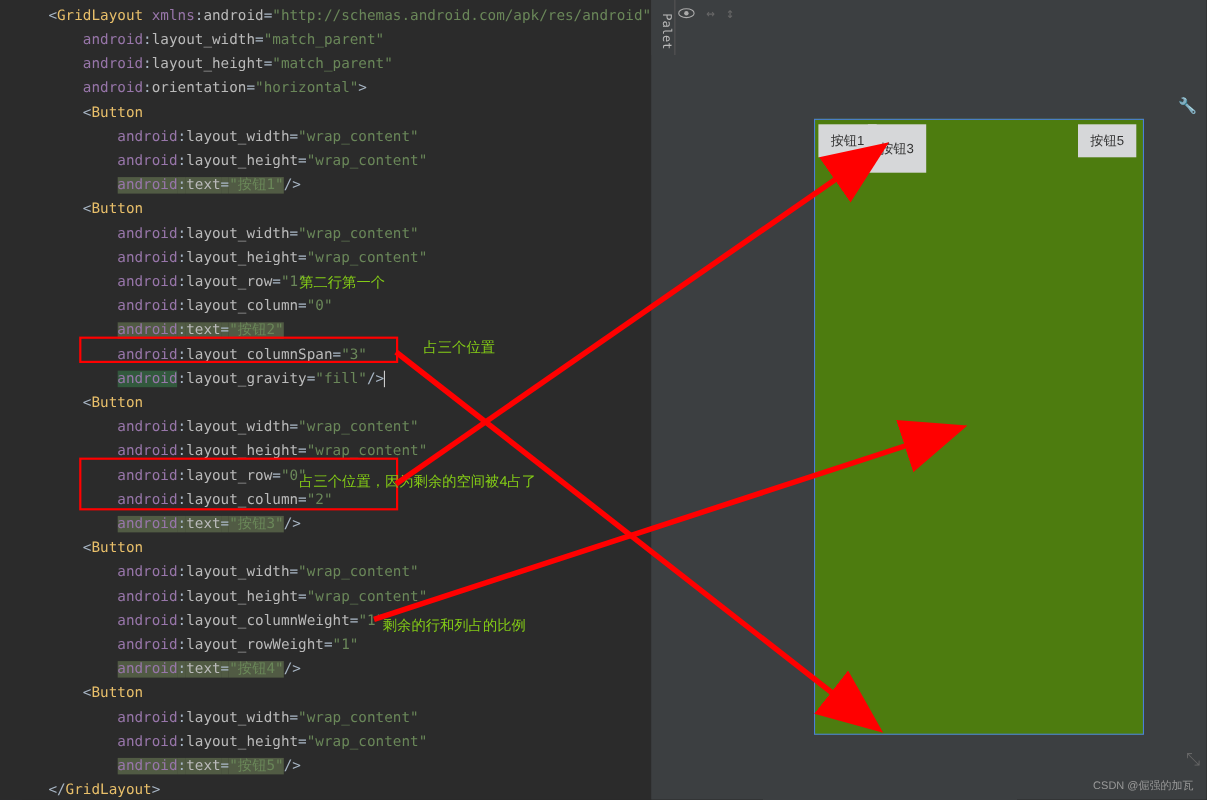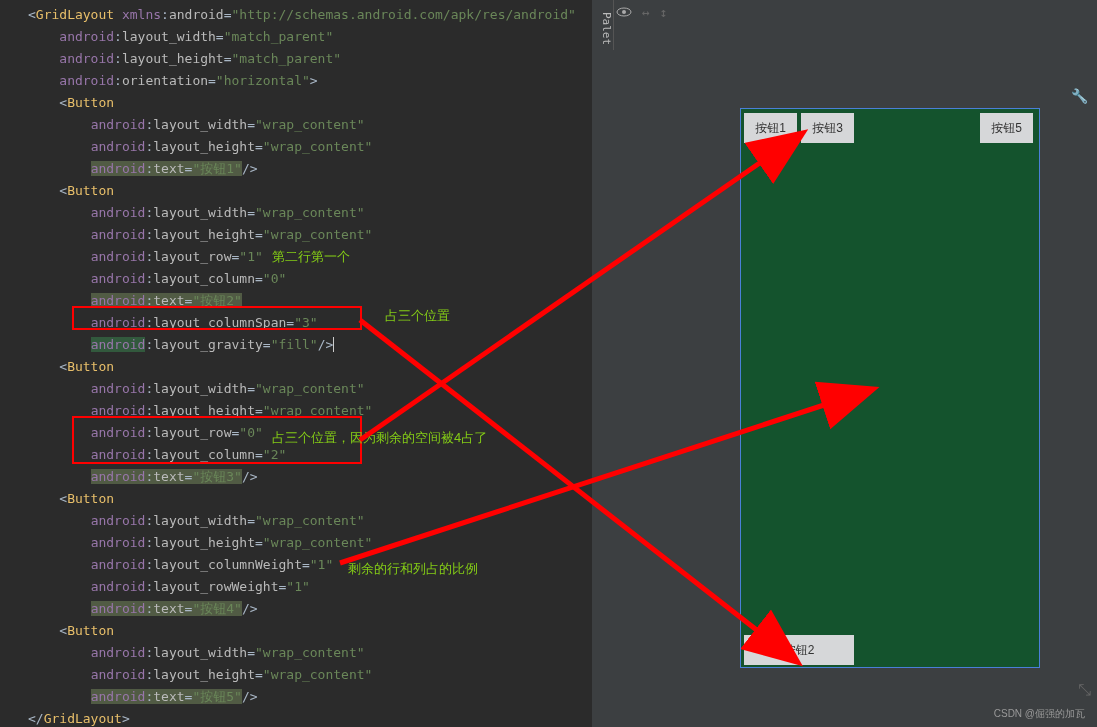--- a/index.html
+++ b/index.html
@@ -1,34 +1,34 @@
 <!DOCTYPE html>
 <html><head>
 <meta charset="utf-8">
 <style>
 * { margin:0; padding:0; box-sizing:border-box; }
 body { background:#2b2b2b; font-family:Consolas,Monaco,monospace; font-size:13px; color:#a9b7c6; width:1097px; height:727px; overflow:hidden; position:relative; }
 .editor { position:absolute; left:0; top:0; width:592px; height:727px; background:#2b2b2b; padding:4px 0; }
 .gutter { position:absolute; left:0; top:0; width:20px; height:727px; background:#313335; }
 .gutter-icon { position:absolute; left:3px; width:14px; height:14px; }
 .bulb { position:absolute; left:28px; top:330px; width:14px; height:14px; }
-.line { padding-left:28px; white-space:pre; line-height:22px; position:relative; }
+.line { padding-left:44px; white-space:pre; line-height:22px; position:relative; }
 .tag { color:#e8bf6a; }
 .ns { color:#9876aa; }
 .attr { color:#bababa; }
 .op { color:#a9b7c6; }
 .str { color:#6a8759; }
 .hl { background:#515b44; }
 .hl2 { background:#32593d; }
 .redbox { position:absolute; border:2px solid #ff0000; pointer-events:none; }
 .anno { position:absolute; color:#84cc16; font-family:sans-serif; font-size:13px; }
 .right { position:absolute; left:592px; top:0; width:505px; height:727px; background:#3c3f41; }
 .palette-tab { position:absolute; left:0; top:0; width:22px; height:50px; background:#3c3f41; border-right:1px solid #555; writing-mode:vertical-rl; font-size:11px; color:#bbb; text-align:center; padding-top:8px; }
 .toolbar { position:absolute; left:24px; top:4px; display:flex; gap:10px; align-items:center; color:#888; }
-.preview { position:absolute; left:148px; top:108px; width:300px; height:560px; background:#14532d; border:1px solid #4a7fd8; }
+.preview { position:absolute; left:148px; top:108px; width:300px; height:560px; background:#4d7c0f; border:1px solid #4a7fd8; }
 .pbtn { position:absolute; background:#d6d7d9; color:#333; font-size:12px; display:flex; align-items:center; justify-content:center; font-family:sans-serif; }
 .arrow { position:absolute; pointer-events:none; }
 .watermark { position:absolute; right:12px; bottom:6px; color:#999; font-size:10px; font-family:Liberation Sans, sans-serif; }
 .wrench { position:absolute; right:8px; top:88px; color:#888; font-size:14px; }
 .resize { position:absolute; right:6px; bottom:28px; color:#666; font-size:16px; }
 </style>
 </head>
 <body>
 
 <div class="gutter">
@@ -103,23 +103,22 @@
     <svg width="16" height="16">
         <ellipse cx="8" cy="8" rx="7" ry="4" fill="none" stroke="#aaa"></ellipse>
         <circle cx="8" cy="8" r="2" fill="#aaa"></circle>
       </svg>
     <span style="color:#666">↔</span>
     <span style="color:#666">↕</span>
   </div>
   <div class="wrench">🔧</div>
   <div class="preview">
     <div class="pbtn" style="left:3px;top:4px;width:53px;height:30px">按钮1</div>
-    <div class="pbtn" style="left:60px;top:4px;width:53px;height:30px">按钮3</div>
+    <div class="pbtn" style="left:48px;top:4px;width:53px;height:44px">按钮3</div>
     <div class="pbtn" style="left:239px;top:4px;width:53px;height:30px">按钮5</div>
-    <div class="pbtn" style="left:3px;top:526px;width:110px;height:30px">按钮2</div>
   </div>
   <div class="resize">⤡</div>
 </div>
 
 <svg class="arrow" style="left:0;top:0" width="1097" height="727">
   <defs>
       <marker id="ah" markerWidth="12" markerHeight="12" refX="10" refY="5" orient="auto">
         <path d="M0,0 L12,5 L0,10 Z" fill="#ff0000"></path>
       </marker>
     </defs>

